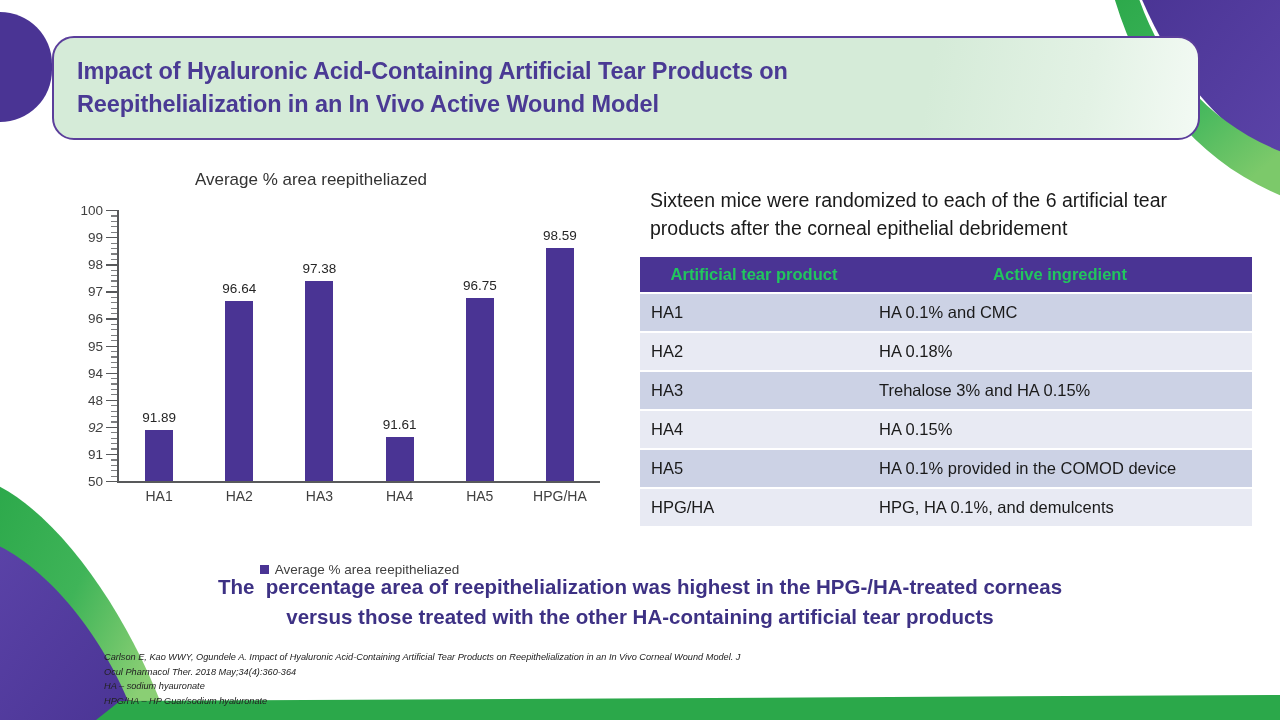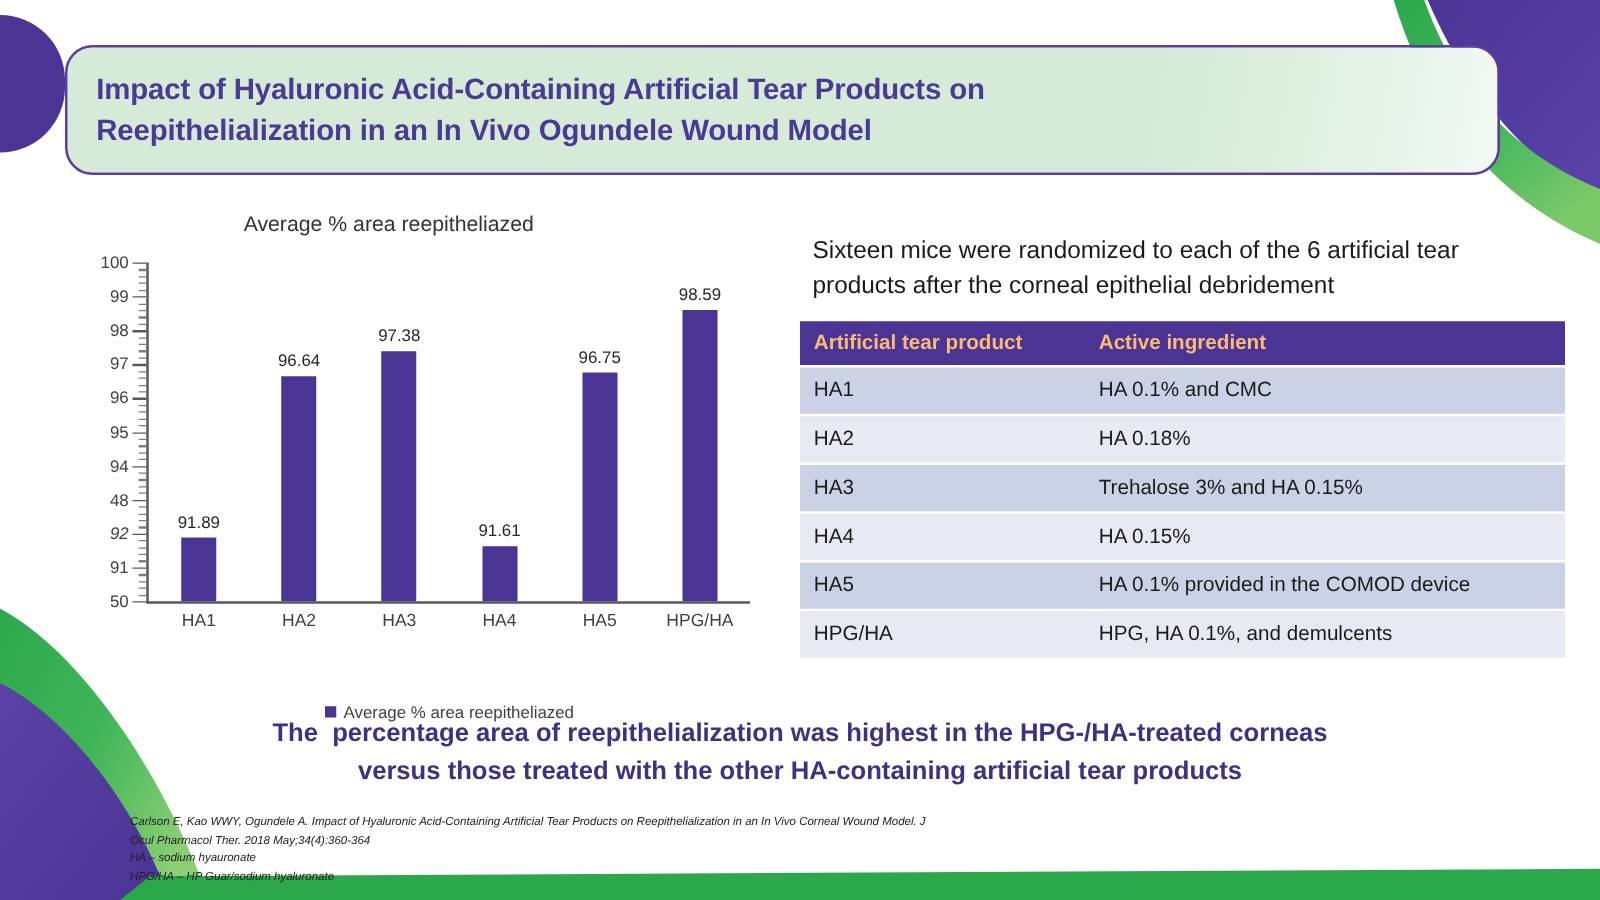--- a/index.html
+++ b/index.html
@@ -60,22 +60,22 @@
   #legend-label{font-size:13.5px;color:#404040;}
 
   
   #intro-text{
     position:absolute;left:650px;top:186px;width:566px;
     font-size:19.5px;line-height:1.45;color:#1a1a1a;
   }
   #data-table{position:absolute;left:640px;top:257px;width:612px;
               border-collapse:collapse;table-layout:fixed;}
   #data-table th{
-    background:#4A3494;color:#fdba74;font-weight:bold;font-size:16.5px;
-    text-align:left;padding:8px 11px;border:none;
+    background:#4A3494;color:#22c55e;font-weight:bold;font-size:16.5px;
+    text-align:center;padding:8px 11px;border:none;
   }
   #data-table td{
     font-size:16.5px;color:#1a1a1a;padding:9px 11px;
     border-top:2px solid #ffffff;
   }
   #data-table col.c1{width:228px;}
   .row-dark td{background:#CCD2E5;}
   .row-light td{background:#E8EAF3;}
 
   
@@ -134,21 +134,21 @@
     </svg>
   </div>
 
   <div class="deco" id="deco-bottom-bar">
     <svg width="1280" height="34" viewBox="0 0 1280 34">
       <path d="M 96 34 L 120 15 L 1280 9 L 1280 34 Z" fill="#2BA84A"></path>
     </svg>
   </div>
 
   <div id="title-banner">
-    <div id="title-text">Impact of Hyaluronic Acid-Containing Artificial Tear Products on Reepithelialization in an In Vivo Ogundele Wound Model</div>
+    <div id="title-text">Impact of Hyaluronic Acid-Containing Artificial Tear Products on Reepithelialization in an In Vivo Active Wound Model</div>
   </div>
 
   <div id="chart-panel">
     <div id="chart-title">Average % area reepitheliazed</div>
 
     <div id="plot">
       <div id="plot-axis-v"></div>
       <div id="plot-axis-h"></div>
       <div id="ytick-container">
           <div class="ytick-major" style="top: 0px;"></div>

